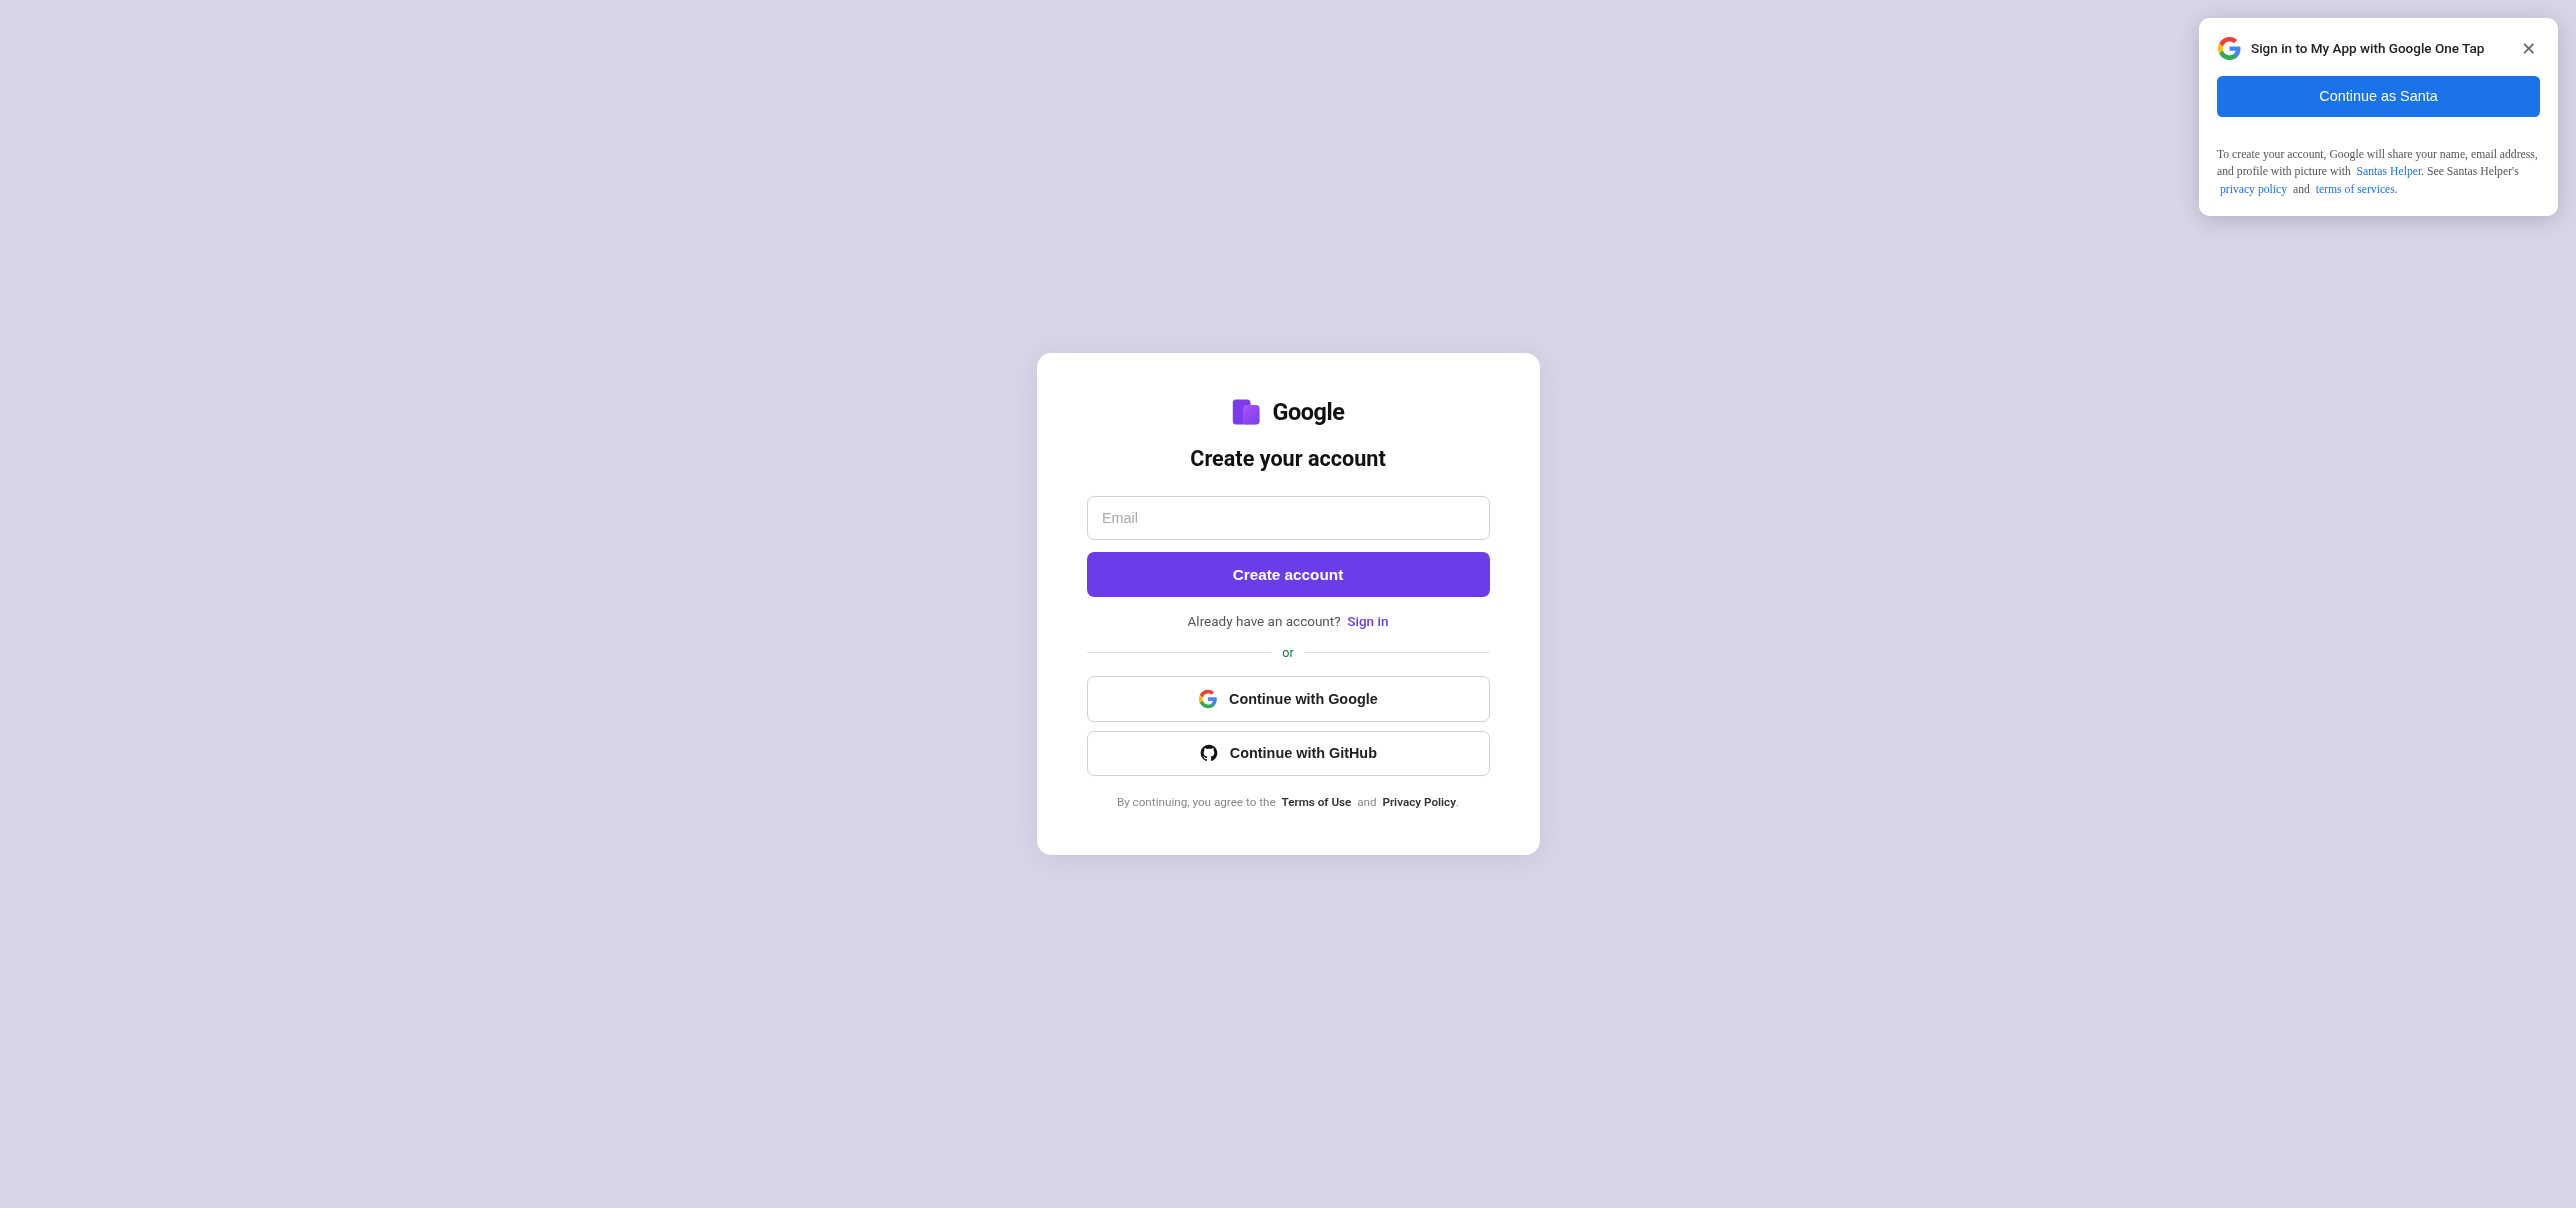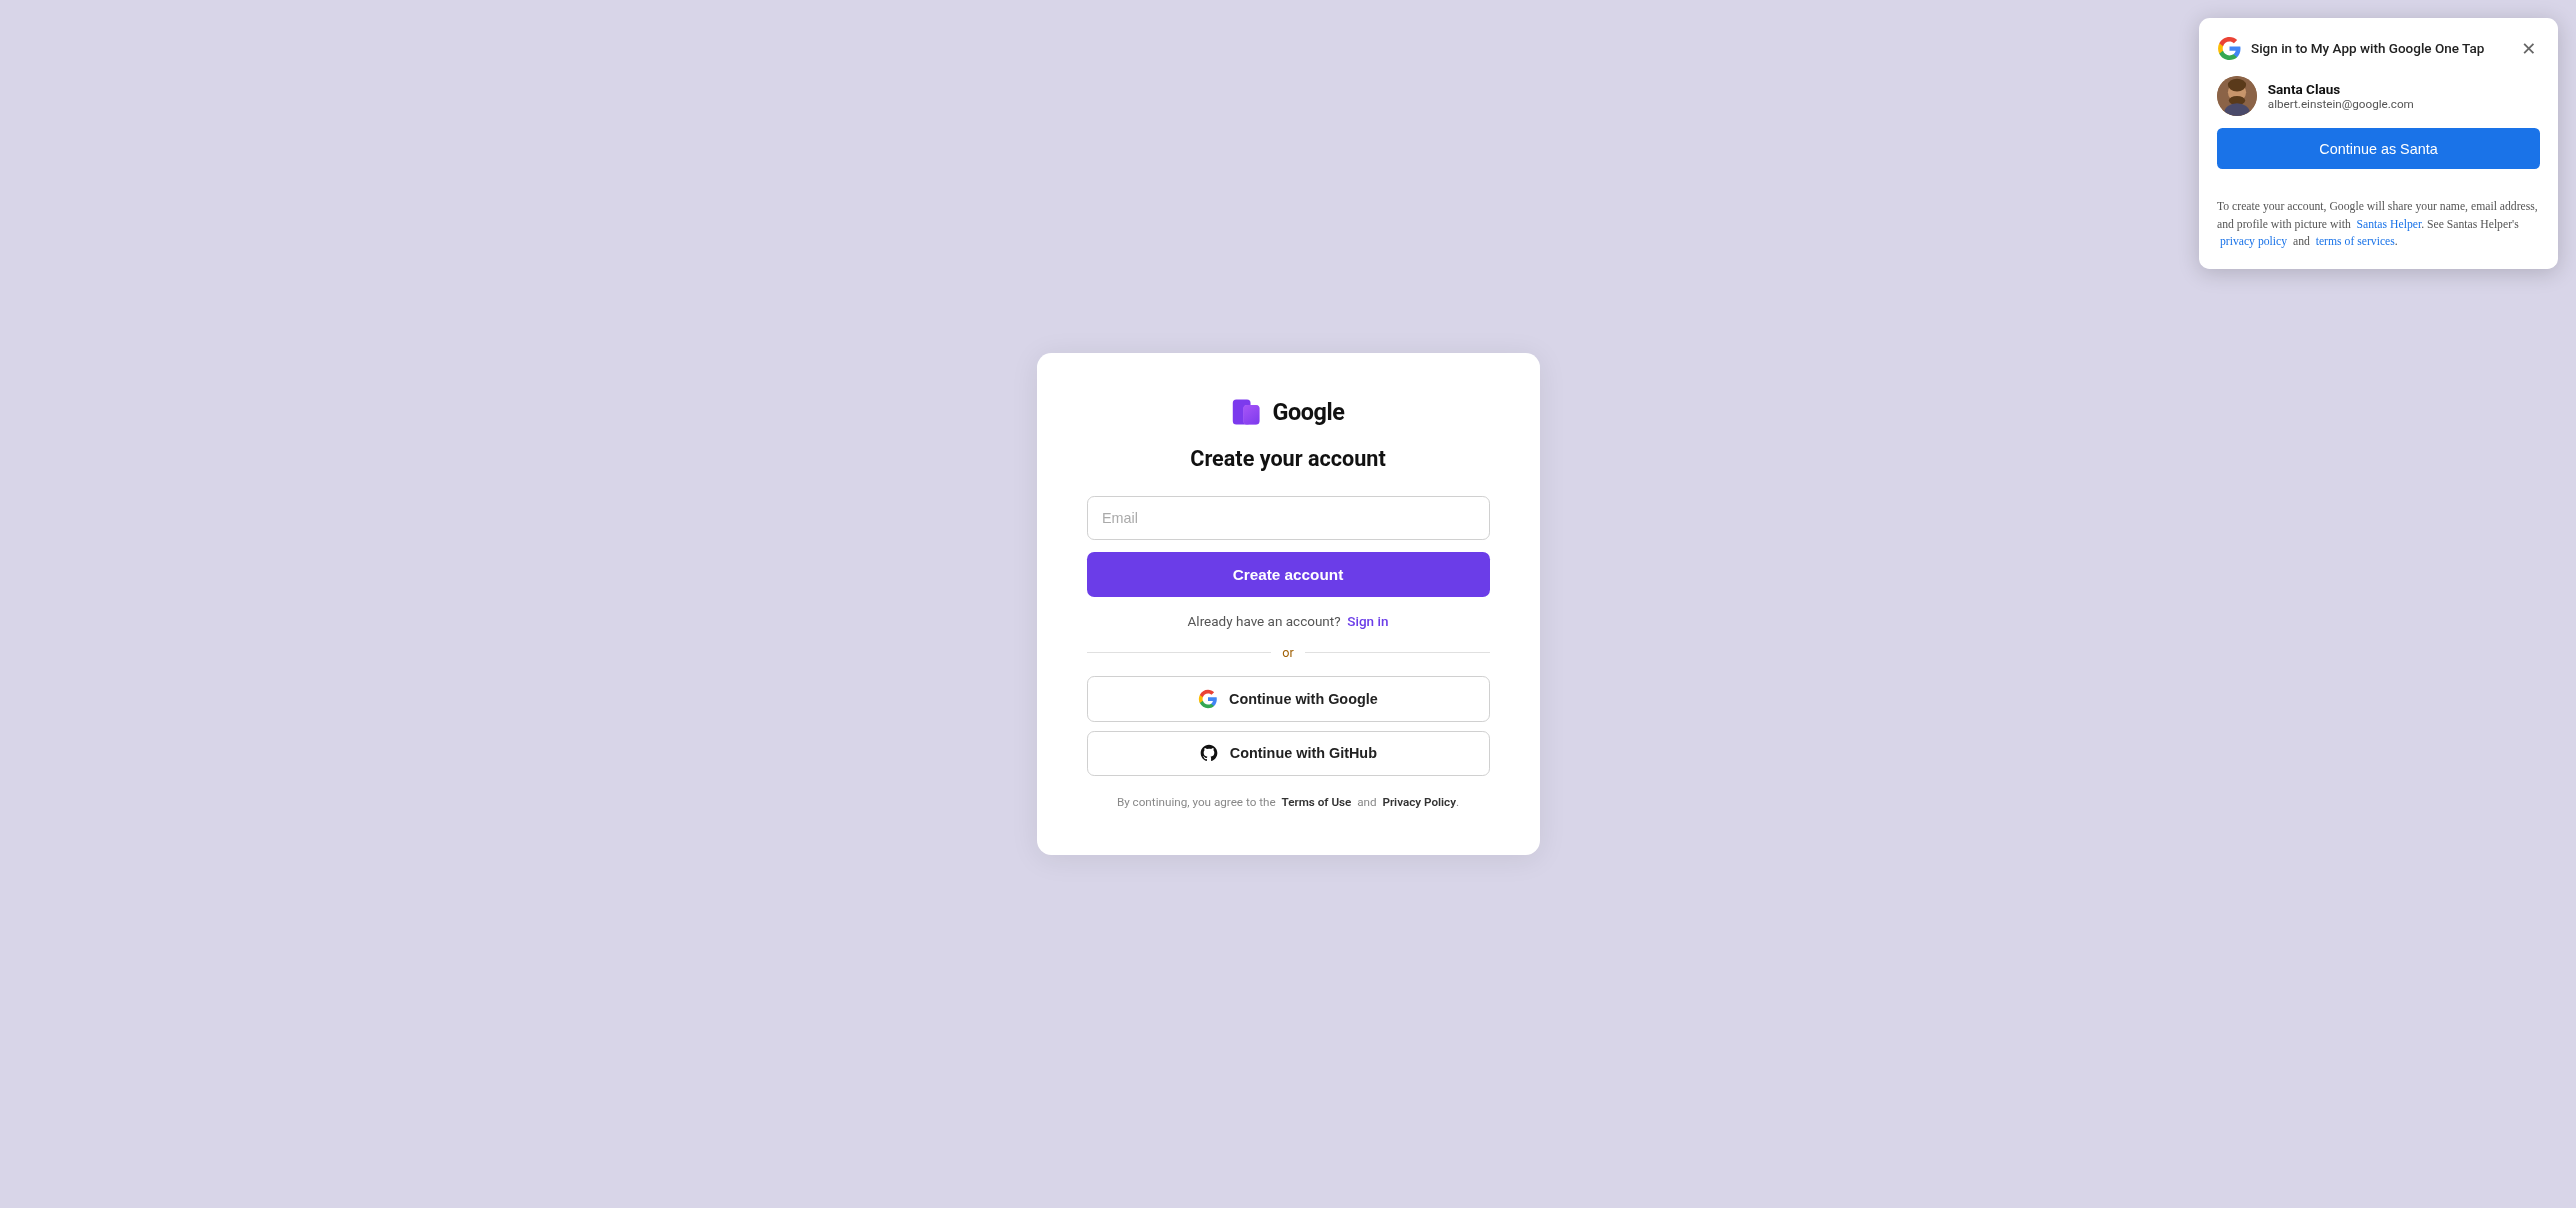--- a/index.html
+++ b/index.html
@@ -123,21 +123,21 @@
     }
 
     .divider-line {
       flex: 1;
       height: 0.9px;
       background: #e0e0e0;
     }
 
     .divider-text {
       font-size: 12.6px;
-      color: #a16207;
+      color: #15803d;
     }
 
     
     .social-btn {
       width: 100%;
       display: flex;
       align-items: center;
       justify-content: center;
       gap: 10.8px;
       padding: 11.7px 14.4px;
@@ -382,40 +382,20 @@
             <path d="M5.84 14.09c-.22-.66-.35-1.36-.35-2.09s.13-1.43.35-2.09V7.07H2.18C1.43 8.55 1 10.22 1 12s.43 3.45 1.18 4.93l2.85-2.22.81-.62z" fill="#FBBC05"></path>
             <path d="M12 5.38c1.62 0 3.06.56 4.21 1.64l3.15-3.15C17.45 2.09 14.97 1 12 1 7.7 1 3.99 3.47 2.18 7.07l3.66 2.84c.87-2.6 3.3-4.53 6.16-4.53z" fill="#EA4335"></path>
           </svg>
         </span>
         <span class="one-tap-title">Sign in to My App with Google One Tap</span>
       </div>
       <button class="one-tap-close">✕</button>
     </div>
 
     
-    <div class="one-tap-user">
-
-      <div class="user-avatar">
-        <svg class="avatar-svg" viewBox="0 0 44 44" xmlns="http://www.w3.org/2000/svg">
-          <circle cx="22" cy="22" r="22" fill="#8B6347"></circle>
-
-          <circle cx="22" cy="18" r="10" fill="#C8956B"></circle>
-
-          <ellipse cx="22" cy="10" rx="10" ry="7" fill="#5a3a1a"></ellipse>
-
-          <ellipse cx="22" cy="27" rx="9" ry="5" fill="#5a3a1a"></ellipse>
-
-          <ellipse cx="22" cy="40" rx="14" ry="10" fill="#4a4a6a"></ellipse>
-        </svg>
-      </div>
-      <div>
-        <div class="user-info-name">Santa Claus</div>
-        <div class="user-info-email">albert.einstein@google.com</div>
-      </div>
-    </div>
 
     
     <button class="continue-as-btn">Continue as Santa</button>
 
     
     <p class="one-tap-footer">
       <span>To create your account, Google will share your name, email address, and profile with picture with</span>
       &nbsp;<a href="#" class="one-tap-link">Santas Helper</a><span>. See Santas Helper's</span>
       &nbsp;<a href="#" class="one-tap-link">privacy policy</a>
       &nbsp;<span>and</span>

